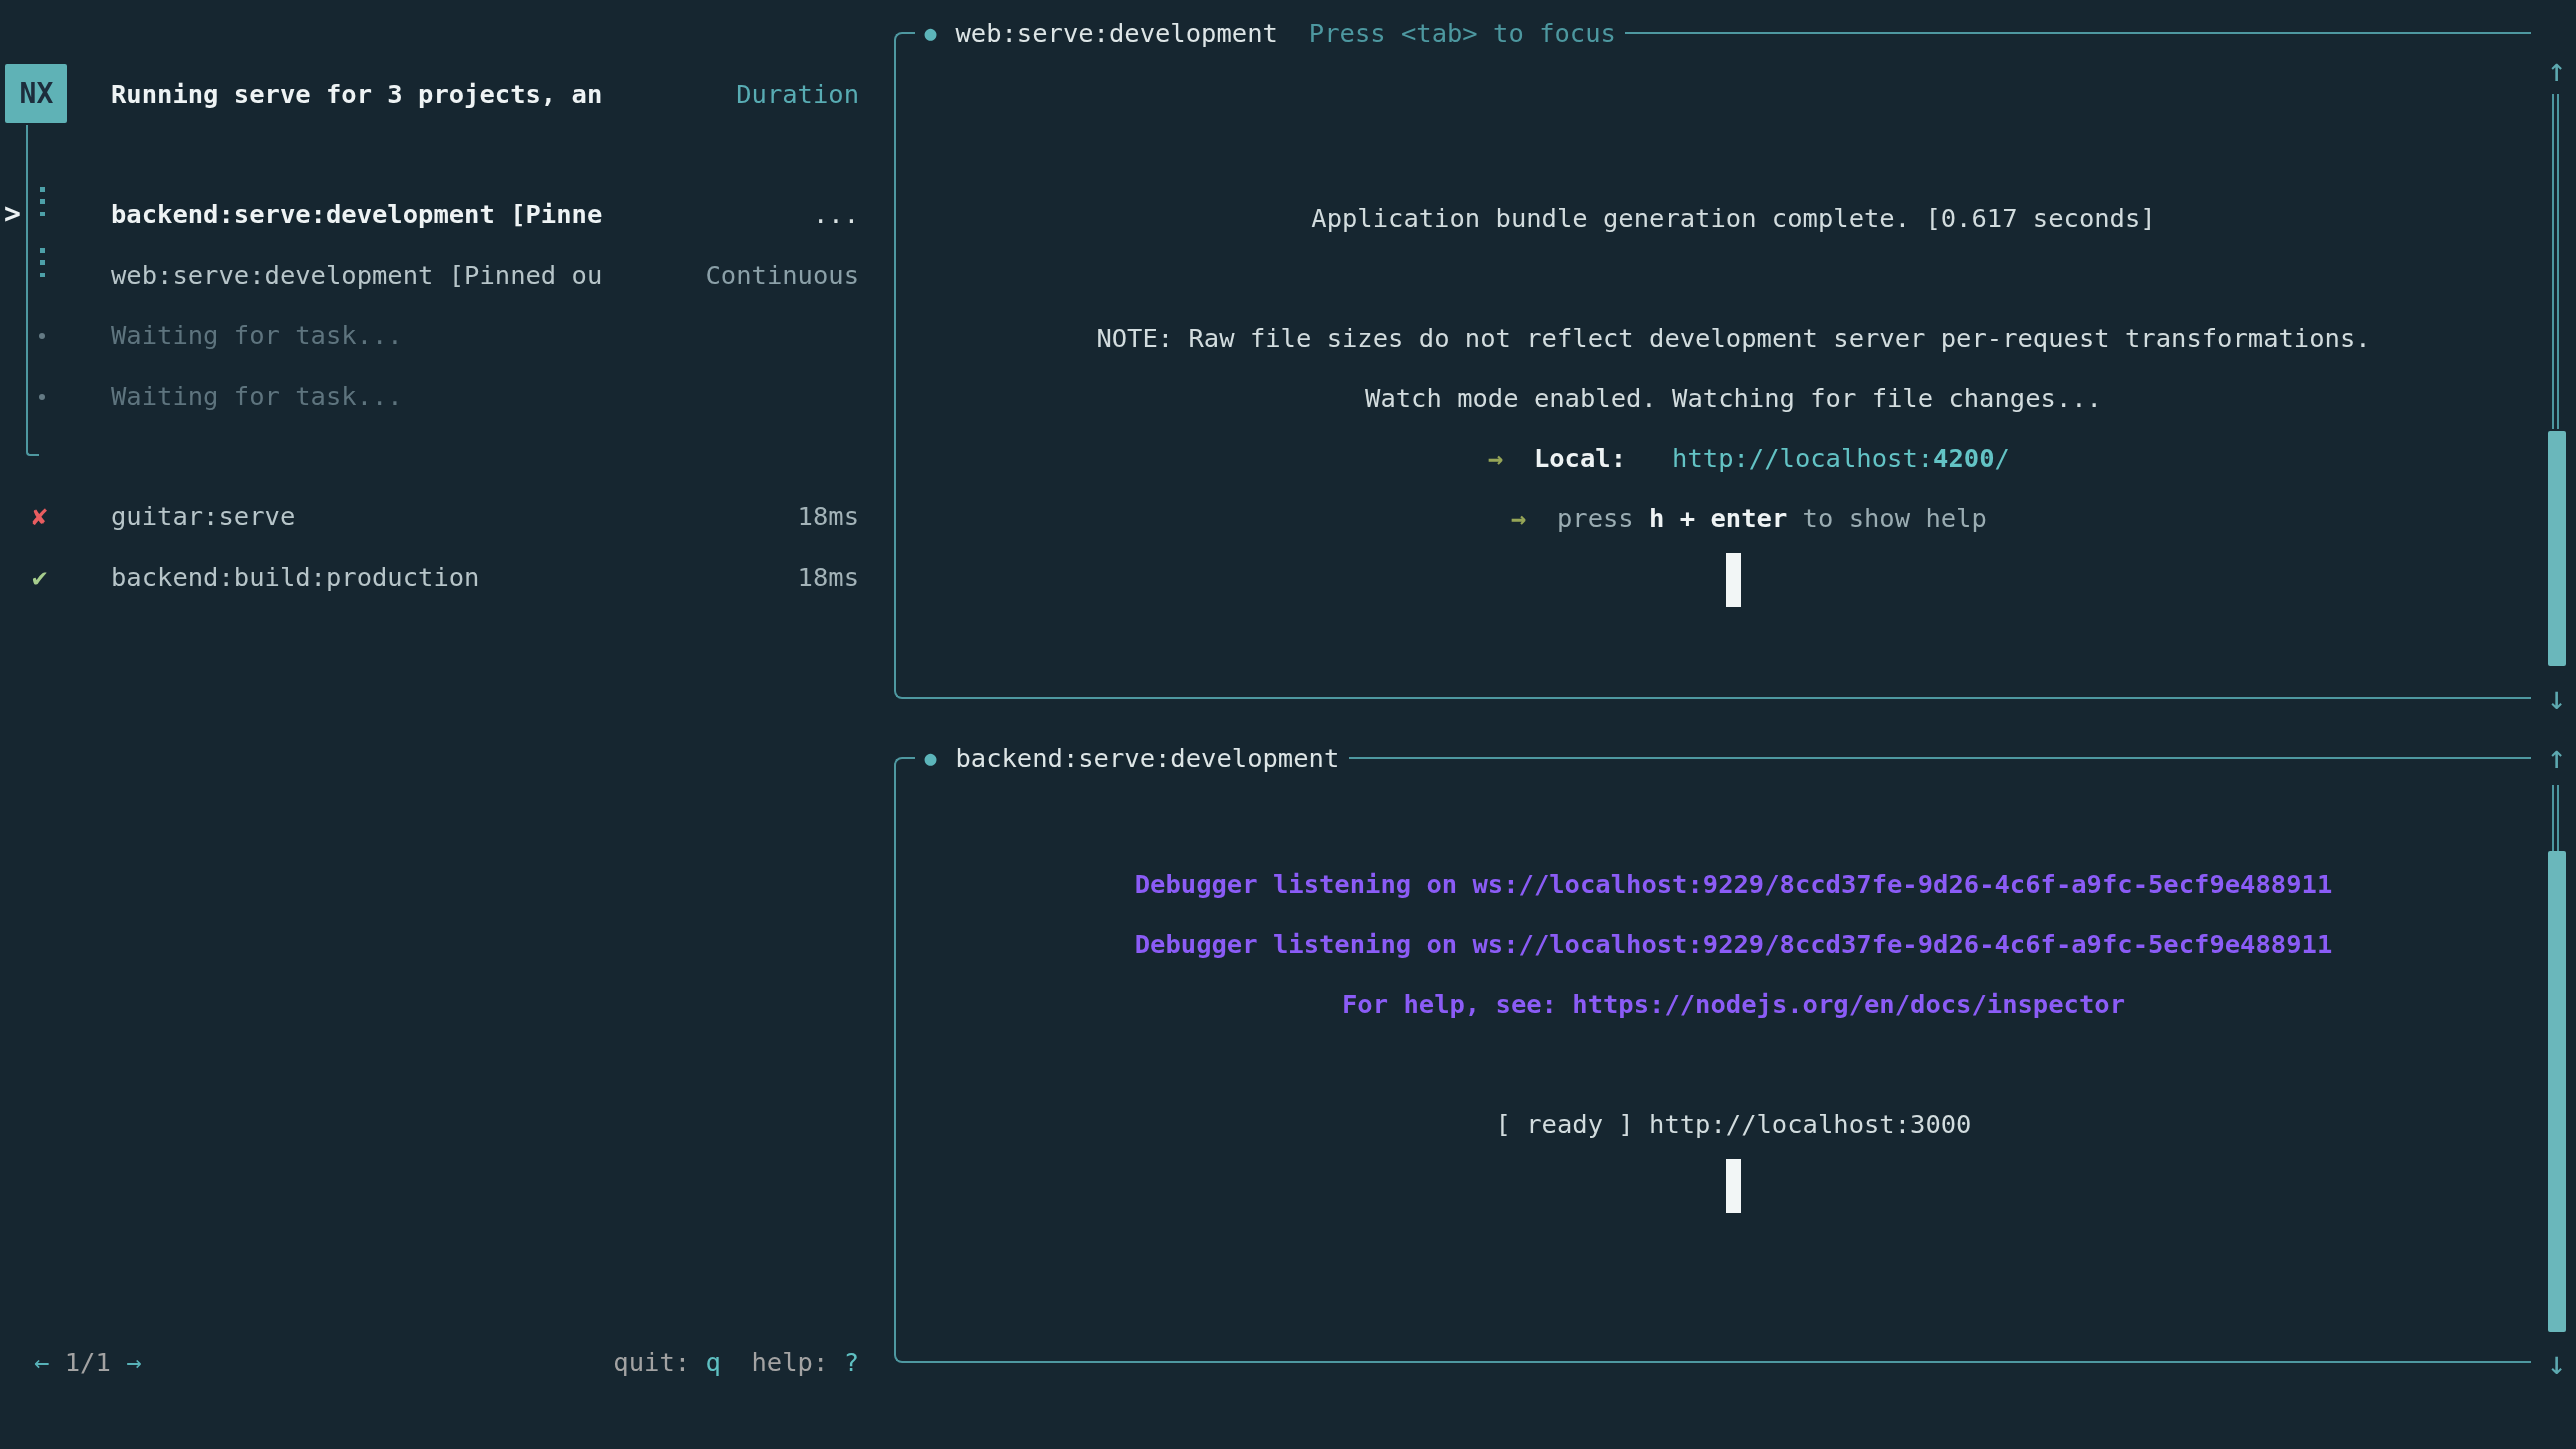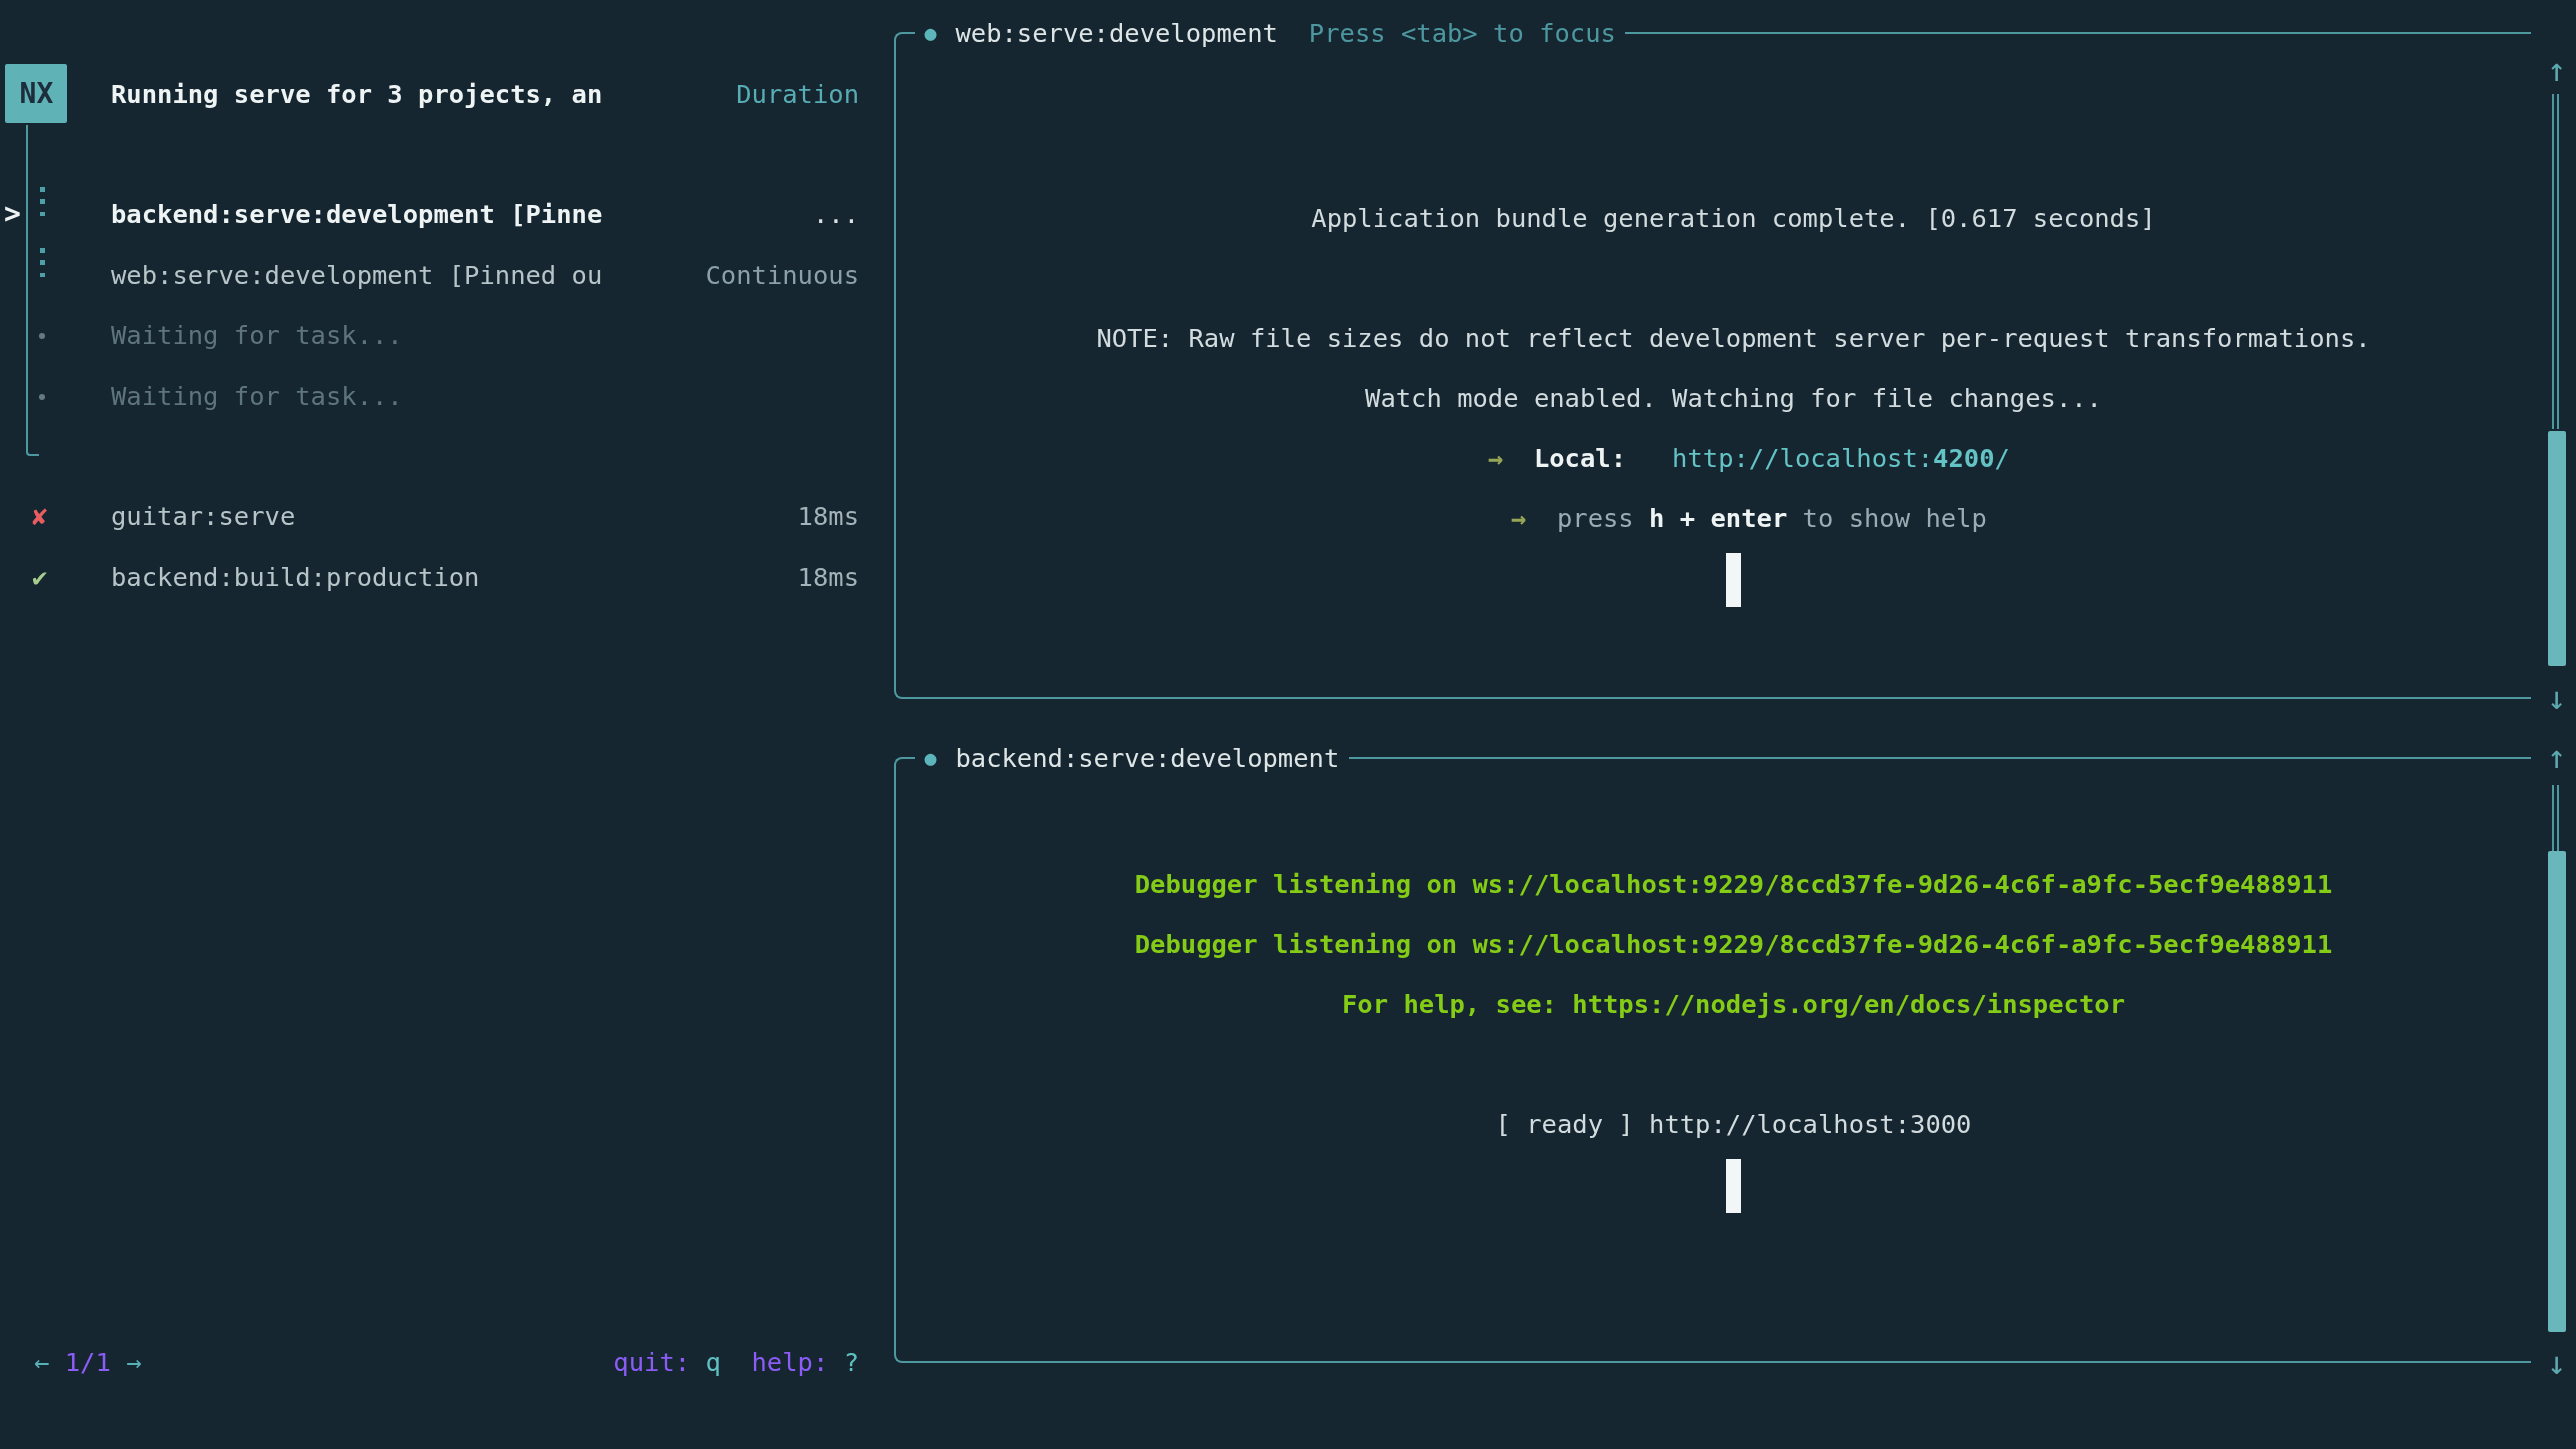--- a/index.html
+++ b/index.html
@@ -55,38 +55,38 @@
   .pt-hint{color:#4d98a0;margin-left:31px;}
   .pane-body{position:absolute;left:0;top:0;right:0;bottom:0;padding:34px 0 0 40px;overflow:hidden;}
   #pane2 .pane-body{padding-top:35px;}
   .tline{height:60px;line-height:60px;white-space:pre;text-align:center;}
   .cursor{display:inline-block;width:15.4px;height:54px;background:#f2f6f6;vertical-align:middle;}
   .sg-light{color:#d2dcde;}
   .sg-white{color:#eef3f4;font-weight:bold;}
   .sg-gray{color:#9aacb2;}
   .sg-olive{color:#96a557;font-weight:bold;}
   .sg-green{color:#a8c47e;}
-  .sg-red{color:#84cc16;font-weight:bold;}
+  .sg-red{color:#8b5cf6;font-weight:bold;}
   .sg-url{color:#63c3c5;}
   .sg-urlb{color:#63c3c5;font-weight:bold;}
   
   .sb-arrow{position:absolute;left:2542px;width:29.5px;height:36px;line-height:36px;text-align:center;color:#5da9b0;font-size:32px;}
   .sb-track{position:absolute;left:2552px;width:6.7px;border-left:2px solid #4d97a0;border-right:2px solid #4d97a0;box-sizing:border-box;}
   .sb-thumb{position:absolute;left:2548px;width:18px;background:#6ab7bb;border-radius:2px;}
   #sb1-up{top:52px;}   #sb1-down{top:680px;}
   #sb1-track{top:94px;height:335px;}
   #sb1-thumb{top:431px;height:235px;}
   #sb2-up{top:739px;} #sb2-down{top:1345px;}
   #sb2-track{top:785px;height:66px;}
   #sb2-thumb{top:851px;height:481px;}
   
   .footer-left{position:absolute;left:34px;top:1332px;height:60px;line-height:60px;white-space:pre;}
   .footer-right{position:absolute;left:0;top:1332px;width:859px;height:60px;line-height:60px;text-align:right;white-space:pre;}
   .f-arrow{color:#57b2b8;}
-  .f-gray{color:#8b5cf6;text-align:center;}
+  .f-gray{color:#a3a3a3;text-align:center;}
   .f-key{color:#5fc0c2;}
 </style>
 </head>
 <body>
 
 <div id="root">
 
   <aside>
     <div class="nx-logo">NX</div>
     <div class="hdr-title">Running serve for 3 projects, an</div>

